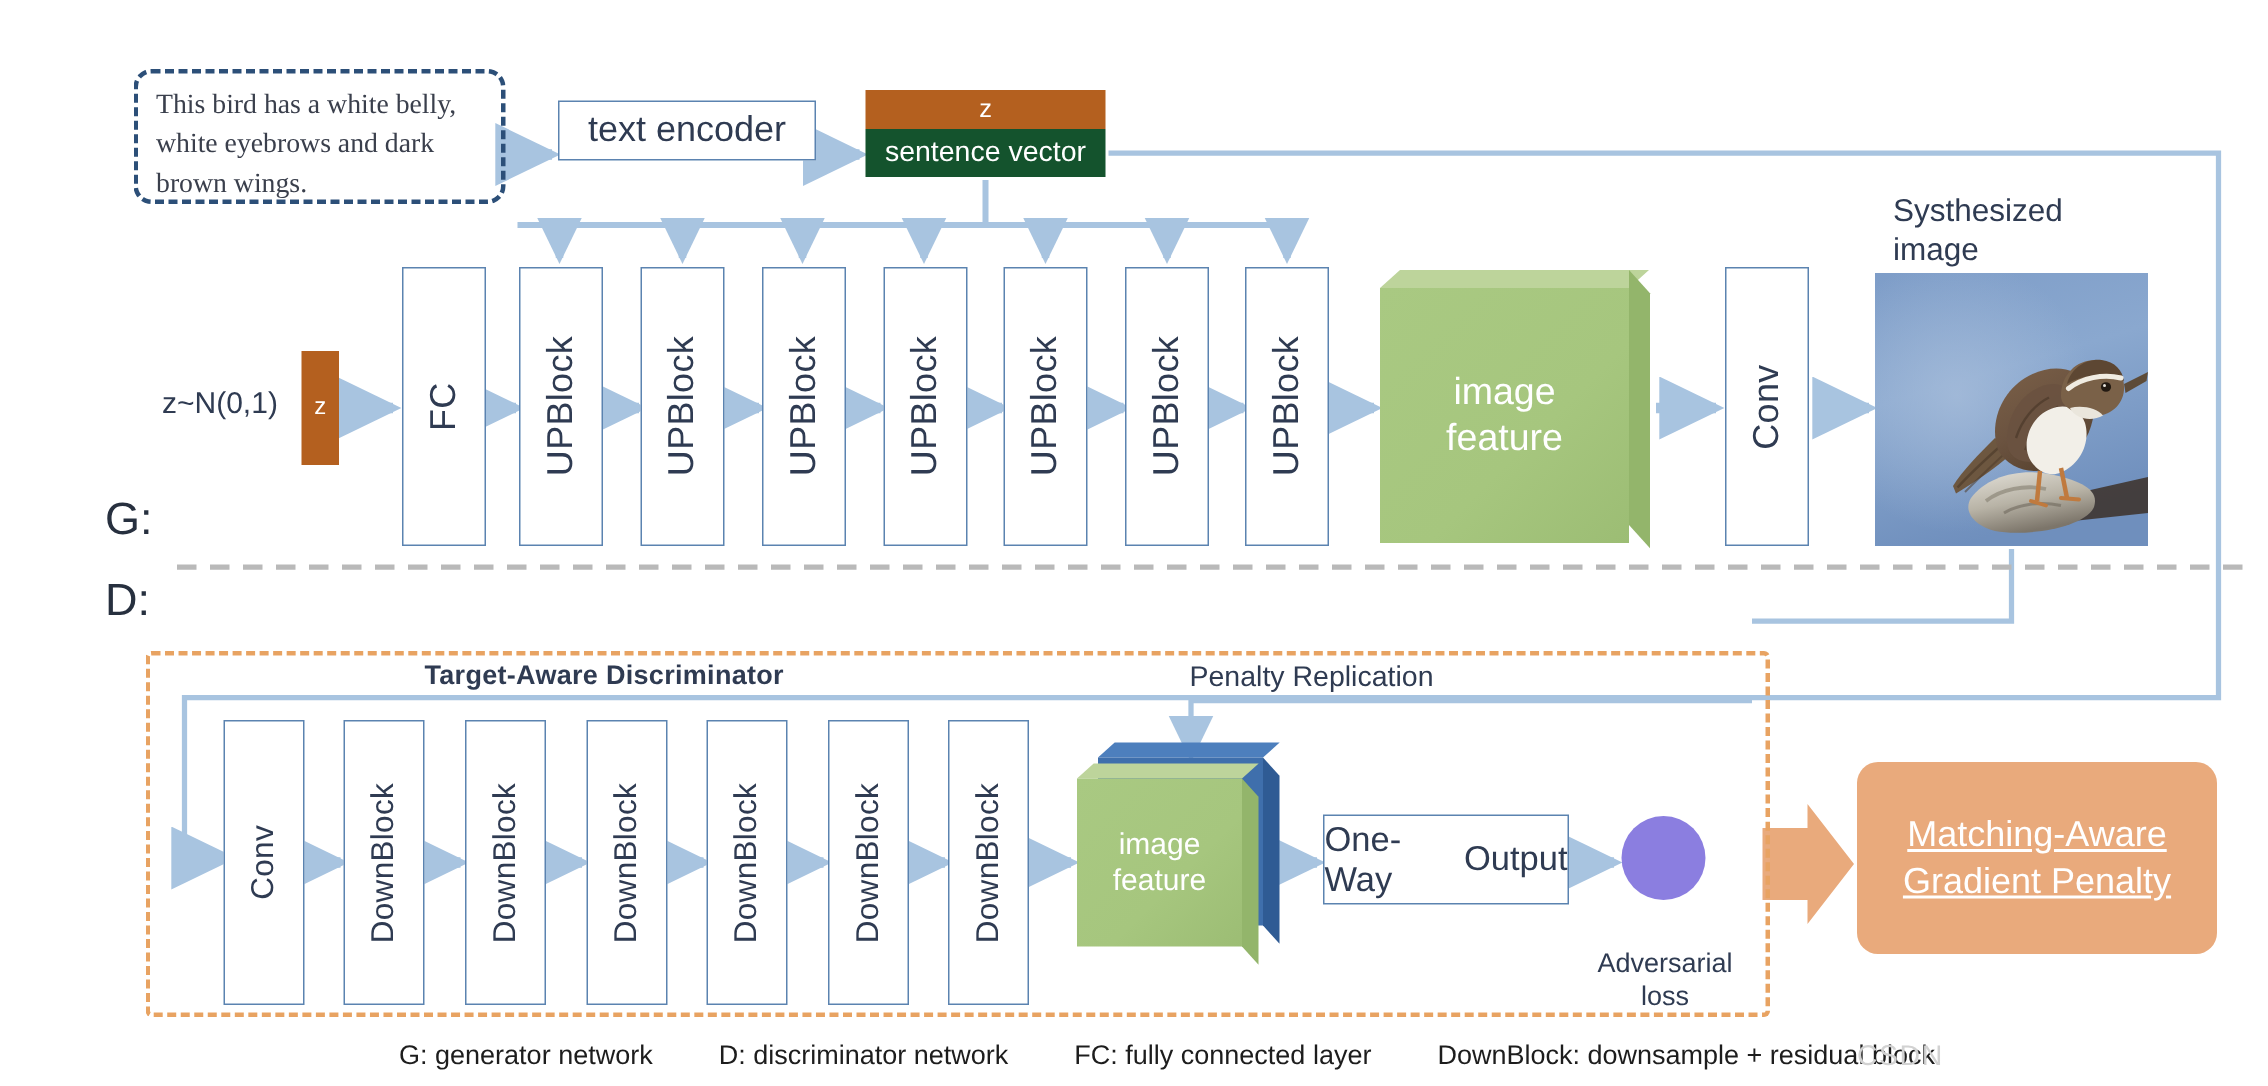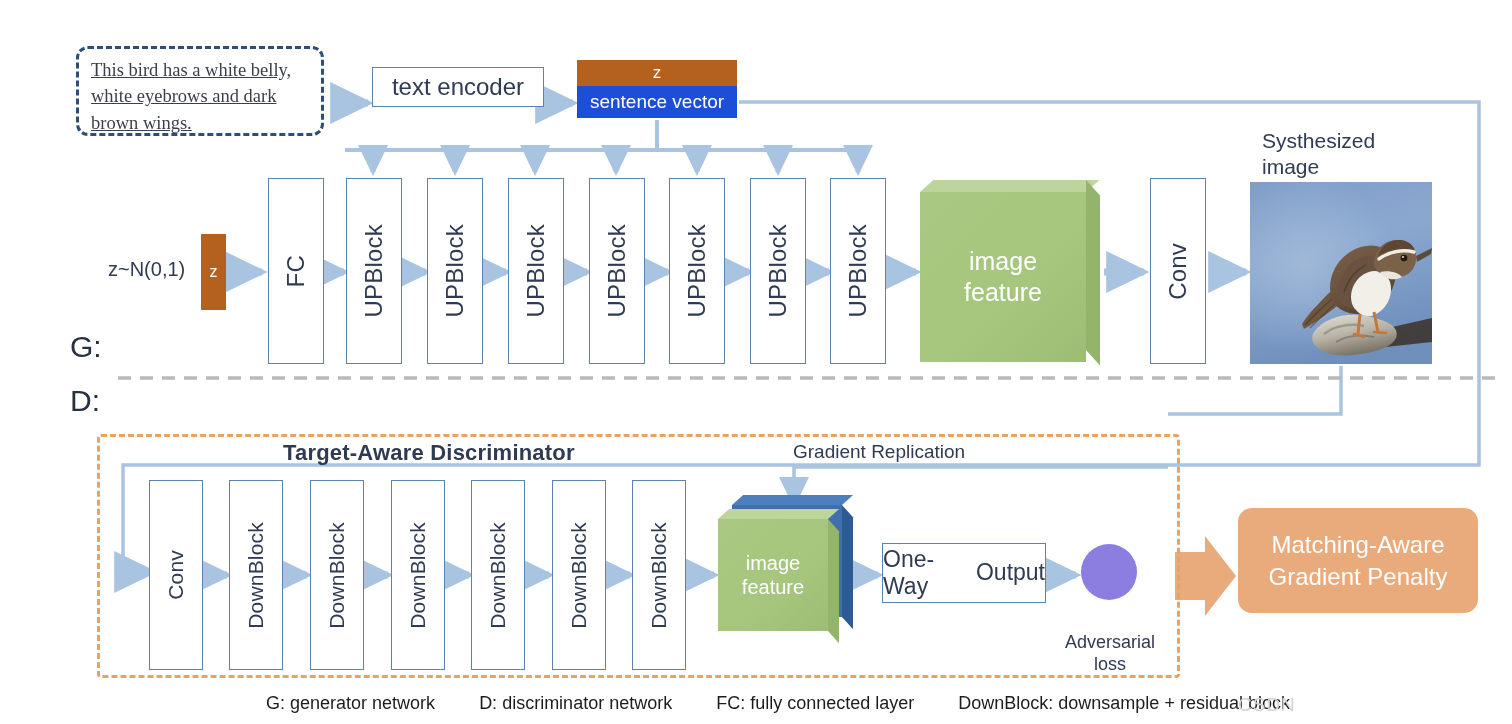--- a/index.html
+++ b/index.html
@@ -4,44 +4,44 @@
 <style>
   html,body{margin:0;padding:0;background:#ffffff;}
   body{width:1512px;height:724px;overflow:hidden;
        font-family:"Liberation Sans",sans-serif;color:#2f3b52;}
   #stage{position:relative;width:1512px;height:724px;background:#fff;}
 
   .abs{position:absolute;box-sizing:border-box;}
 
   
   .prompt{
-    left:76px;top:46px;width:248px;height:90px;
+    left:89px;top:46px;width:248px;height:90px;
     border:3px dashed #2c4f78;border-radius:12px;
     font-family:"Liberation Serif",serif;
     font-size:18.5px;line-height:1.42;color:#3a3f4c;
-    padding:8px 23px 0 12px;text-align:left;text-decoration:underline;
+    padding:8px 23px 0 12px;text-align:left;
   }
 
   
   .box{border:1.6px solid #5b83b0;background:#fff;
        display:flex;align-items:center;justify-content:center;
        color:#2f3b52;}
   .vbox span.vtxt{
        writing-mode:vertical-rl;transform:rotate(180deg);
        white-space:nowrap;letter-spacing:.2px;}
 
   .textenc{left:372px;top:67px;width:172px;height:40px;font-size:24px;}
 
   
   .svstack{left:577px;top:60px;width:160px;height:58px;}
   .sv-z{position:absolute;left:0;top:0;width:160px;height:26px;
         background:#b4601f;color:#fff;font-size:17px;
         display:flex;align-items:center;justify-content:center;}
   .sv-s{position:absolute;left:0;top:26px;width:160px;height:32px;
-        background:#1d4ed8;color:#fff;font-size:19px;
+        background:#14532d;color:#fff;font-size:19px;
         display:flex;align-items:center;justify-content:center;}
 
   
   .znoise-lbl{left:108px;top:258px;font-size:20px;color:#2f3b52;white-space:nowrap;}
   .znoise{left:201px;top:234px;width:25px;height:76px;background:#b4601f;color:#fff;
           font-size:16px;display:flex;align-items:center;justify-content:center;}
 
   
   .gblk{top:178px;height:186px;font-size:24px;}
   .fcbox{left:268px;width:54px;}
@@ -76,38 +76,38 @@
 
   
   .synlabel{left:1262px;top:128px;width:180px;font-size:21px;
             line-height:1.25;color:#2f3b52;}
   .synimg{left:1250px;top:182px;width:182px;height:182px;overflow:hidden;}
   .synimg svg{display:block;}
 
   
   .dpanel{left:97px;top:434px;width:1083px;height:244px;
           border:3px dashed #e8a362;border-radius:4px;}
-  .dtitle{left:283px;top:440px;font-size:22px;font-weight:bold;color:#2f3b52;
+  .dtitle{left:283px;top:440px;font-size:18px;font-weight:bold;color:#2f3b52;
           letter-spacing:.2px;text-align:center;}
   .sptitle{left:793px;top:441px;font-size:19px;color:#2f3b52;}
 
   .dblk{top:480px;height:190px;font-size:21px;}
 
   .onewaybox{left:882px;top:543px;width:164px;height:60px;font-size:23px;
              line-height:1.18;flex-direction:row;}
 
   .advcircle{left:1081px;top:544px;width:56px;height:56px;border-radius:50%;
              background:#8b7ee0;}
   .advlabel{left:1058px;top:632px;width:104px;text-align:center;font-size:18px;
             line-height:1.22;color:#2f3b52;}
 
-  .magp{left:1238px;top:508px;width:240px;height:105px;background:#e9aa7c;
+  .magp{left:1238px;top:508px;width:240px;height:128px;background:#e9aa7c;
         border-radius:14px;color:#fff;font-size:24px;line-height:1.3;
         display:flex;flex-direction:column;align-items:center;justify-content:center;
-        text-align:center;}
+        text-align:center;text-decoration:underline;}
 
   
   .glabel{left:70px;top:330px;font-size:30px;color:#27303f;}
   .dlabel{left:70px;top:384px;font-size:30px;color:#27303f;}
 
   
   .legend{left:0;top:693px;width:1512px;height:30px;font-size:18px;color:#1d1d1d;padding-left:44px;}
   .legend .row{display:flex;justify-content:center;gap:44px;white-space:nowrap;}
 
   
@@ -305,21 +305,21 @@
       <path d="M130,90 C138,88 148,90 152,95 C145,99 134,98 130,90 z" fill="#eae6dc"></path>
 
       <path d="M110,132 L108,152" stroke="#c07a3e" stroke-width="3" fill="none"></path>
       <path d="M124,130 L128,150" stroke="#c07a3e" stroke-width="3" fill="none"></path>
       <path d="M104,152 L114,155 M124,150 L136,151" stroke="#c07a3e" stroke-width="2.6" fill="none" stroke-linecap="round"></path>
     </svg>
   </div>
 
   <div class="abs dpanel"></div>
   <div class="abs dtitle">Target-Aware Discriminator</div>
-  <div class="abs sptitle">Gradient Replication</div>
+  <div class="abs sptitle">Penalty Replication</div>
 
   <div class="abs box vbox dblk" style="left:149px;width:54px;">
     <span class="vtxt">Conv</span>
     </div>
   <div class="abs box vbox dblk" style="left:229px;width:54px;">
     <span class="vtxt">DownBlock</span>
     </div>
   <div class="abs box vbox dblk" style="left:310px;width:54px;">
     <span class="vtxt">DownBlock</span>
     </div>

